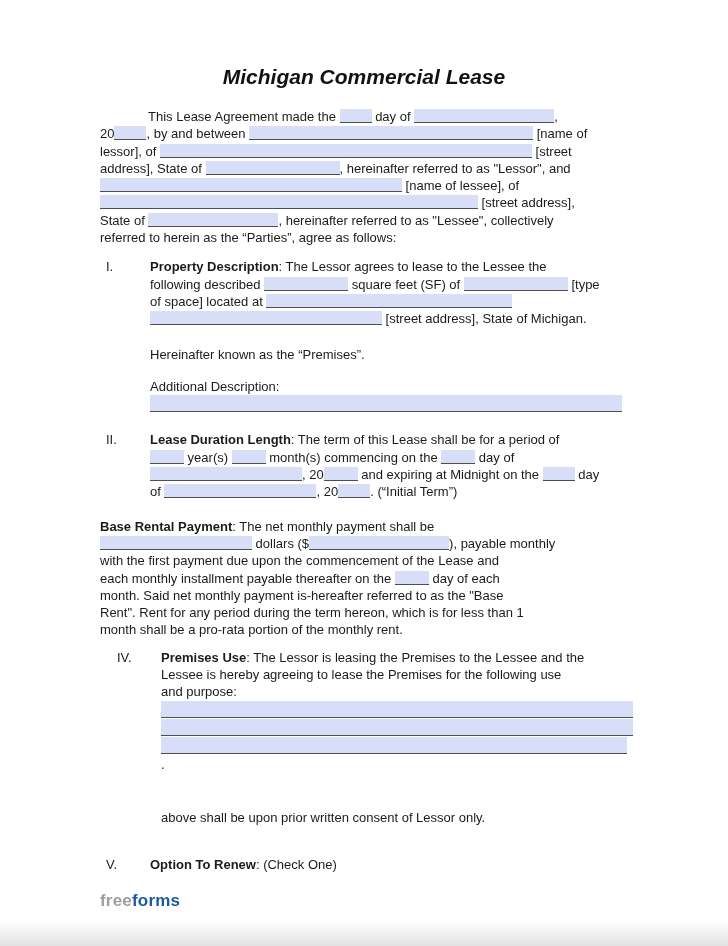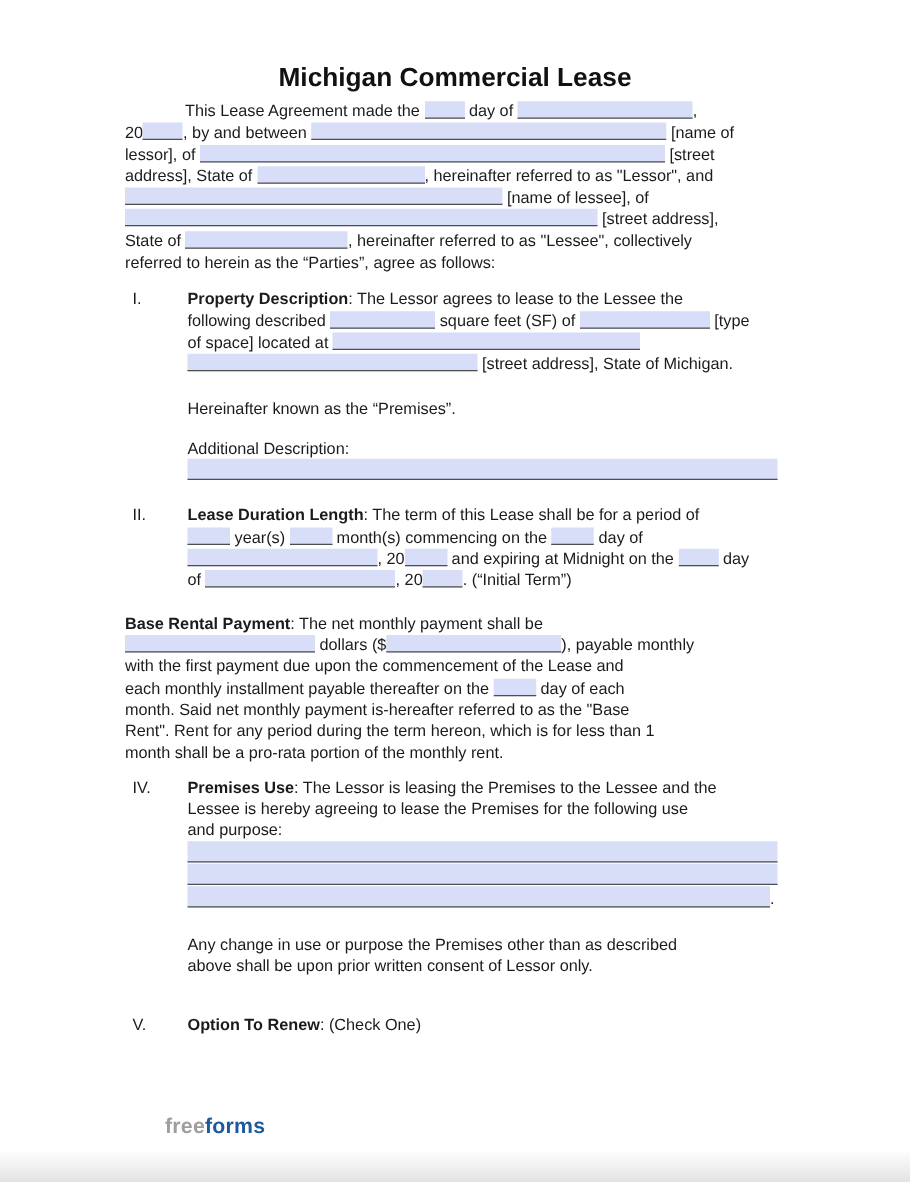--- a/index.html
+++ b/index.html
@@ -7,49 +7,49 @@
     position:relative;
     width:728px;height:946px;
     background:#ffffff;
     font-family:"Liberation Sans","DejaVu Sans",sans-serif;
     font-size:13px;line-height:17.3px;color:#1b1b1b;
     overflow:hidden;
     box-sizing:border-box;
     padding-top:46px;
   }
   h1.doc-title{
-    margin:4px;text-align:center;
-    font-size:21px;line-height:26px;font-weight:bold;color:#111;
+    margin:18px;text-align:center;
+    font-size:21px;line-height:26px;font-weight:bold;color:#111;font-style:italic;
   }
   .content{margin:0 100px;}
   .intro{margin:50px 0 0 0;text-indent:48px;}
   .section{display:flex;}
   .sec-1{margin-top:12px;}
   .sec-2{margin-top:18px;}
   .sec-3{margin-top:17px;}
-  .sec-4{margin-top:10px;}
+  .sec-4{margin-top:10px;margin-left:11px;}
   .sec-5{margin-top:30px;}
   .section-num{flex:none;width:50px;padding-left:6px;box-sizing:border-box;}
   .section-body{flex:1;min-width:0;}
   .para{margin:0;}
   .para.mt15{margin-top:15px;}
   .para.mt18{margin-top:18px;}
   .para.mt19{margin-top:19px;}
   .blank{
     display:inline-block;
     height:13px;
     background:#d8ddf8;
     border-bottom:1px solid #4e4e4e;
     vertical-align:-2px;
   }
   .blank.tall{height:16px;vertical-align:-3px;}
   .b{font-weight:bold;}
   .footer-logo{
     position:absolute;left:100px;top:891px;
-    font-size:17px;line-height:20px;letter-spacing:0.2px;margin-left:32px;
+    font-size:17px;line-height:20px;letter-spacing:0.2px;
   }
   .logo-free{color:#9e9e9e;font-weight:bold;}
   .logo-forms{color:#1c5a9c;font-weight:bold;}
   .page-number{
     position:absolute;right:67px;top:919px;
     font-size:12.5px;color:#1a1a1a;
   }
   .bottom-fade{
     position:absolute;left:0;right:0;bottom:0;height:26px;
     background:linear-gradient(#ffffff,#e2e2e2);
@@ -85,21 +85,21 @@
     <div class="section sec-3">
       <div class="section-body">
         <p class="para"><span class="b">Base Rental Payment</span><span>: The net monthly payment shall be</span><br><span class="blank" style="width: 152px;"></span><span> dollars ($</span><span class="blank" style="width: 140px;"></span><span>), payable monthly</span><br><span>with the first payment due upon the commencement of the Lease and</span><br><span>each monthly installment payable thereafter on the </span><span class="blank" style="width: 34px;"></span><span> day of each</span><br><span>month. Said net monthly payment is-hereafter referred to as the "Base</span><br><span>Rent". Rent for any period during the term hereon, which is for less than 1</span><br><span>month shall be a pro-rata portion of the monthly rent.</span></p>
       </div>
     </div>
 
     <div class="section sec-4">
       <div class="section-num">IV.</div>
       <div class="section-body">
         <p class="para"><span class="b">Premises Use</span><span>: The Lessor is leasing the Premises to the Lessee and the</span><br><span>Lessee is hereby agreeing to lease the Premises for the following use</span><br><span>and purpose:</span><br><span class="blank tall" style="width: 472px;"></span><br><span class="blank tall" style="width: 472px;"></span><br><span class="blank tall" style="width: 466px;"></span><span>.</span></p>
-        <p class="para mt19"><span>Any change in use or purpose the Premises other than as described</span><br><span>above shall be upon prior written consent of Lessor only.</span></p>
+        <p class="para mt19"><br><span>above shall be upon prior written consent of Lessor only.</span></p>
       </div>
     </div>
 
     <div class="section sec-5">
       <div class="section-num">V.</div>
       <div class="section-body">
         <p class="para"><span class="b">Option To Renew</span><span>: (Check One)</span></p>
       </div>
     </div>
 

